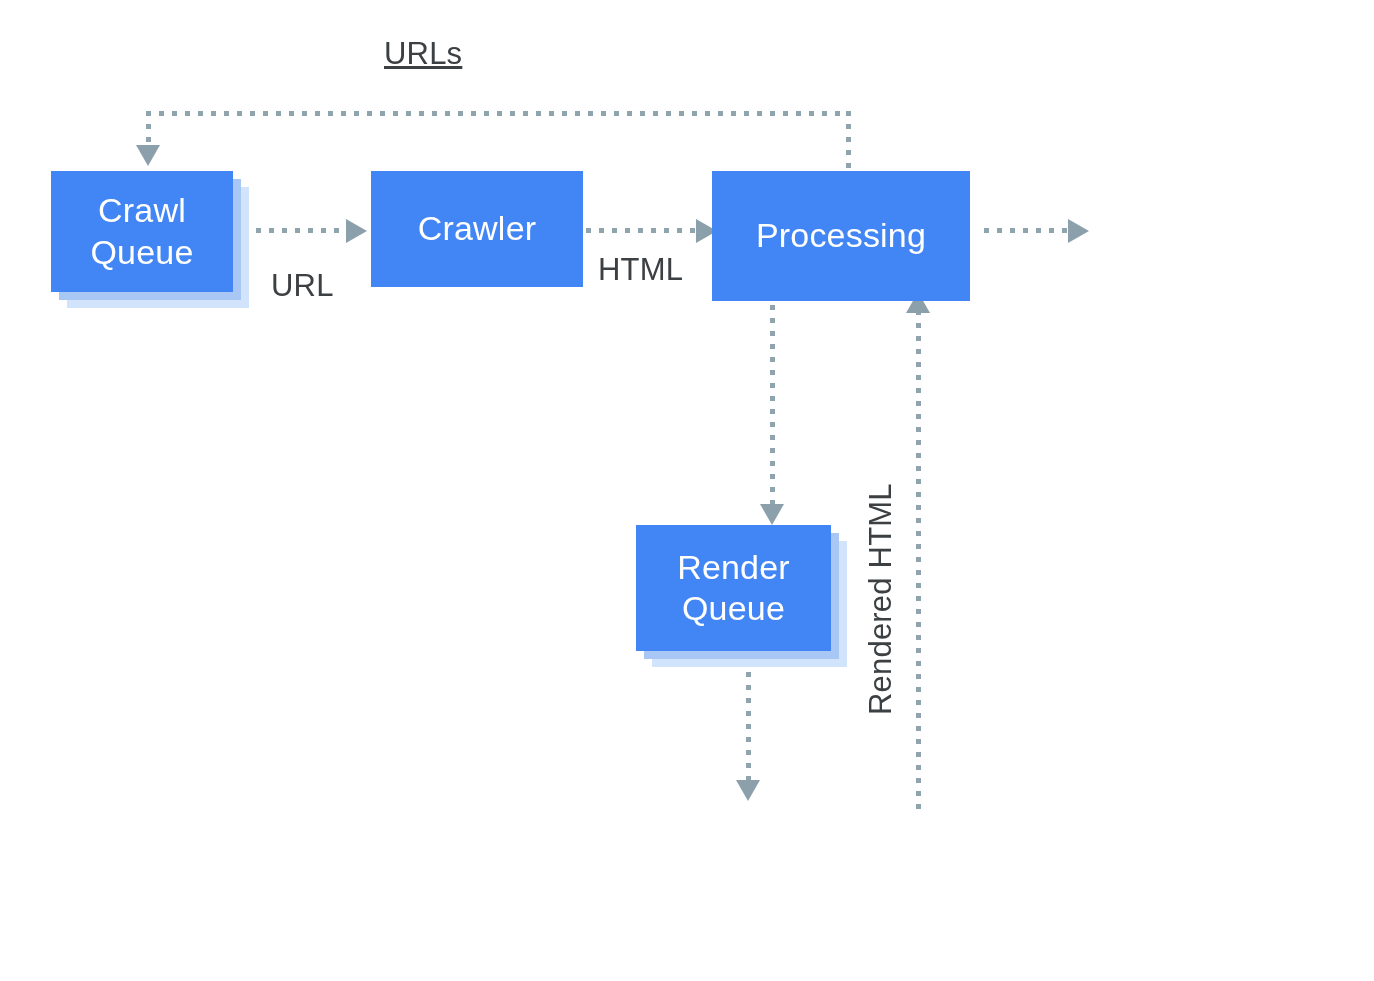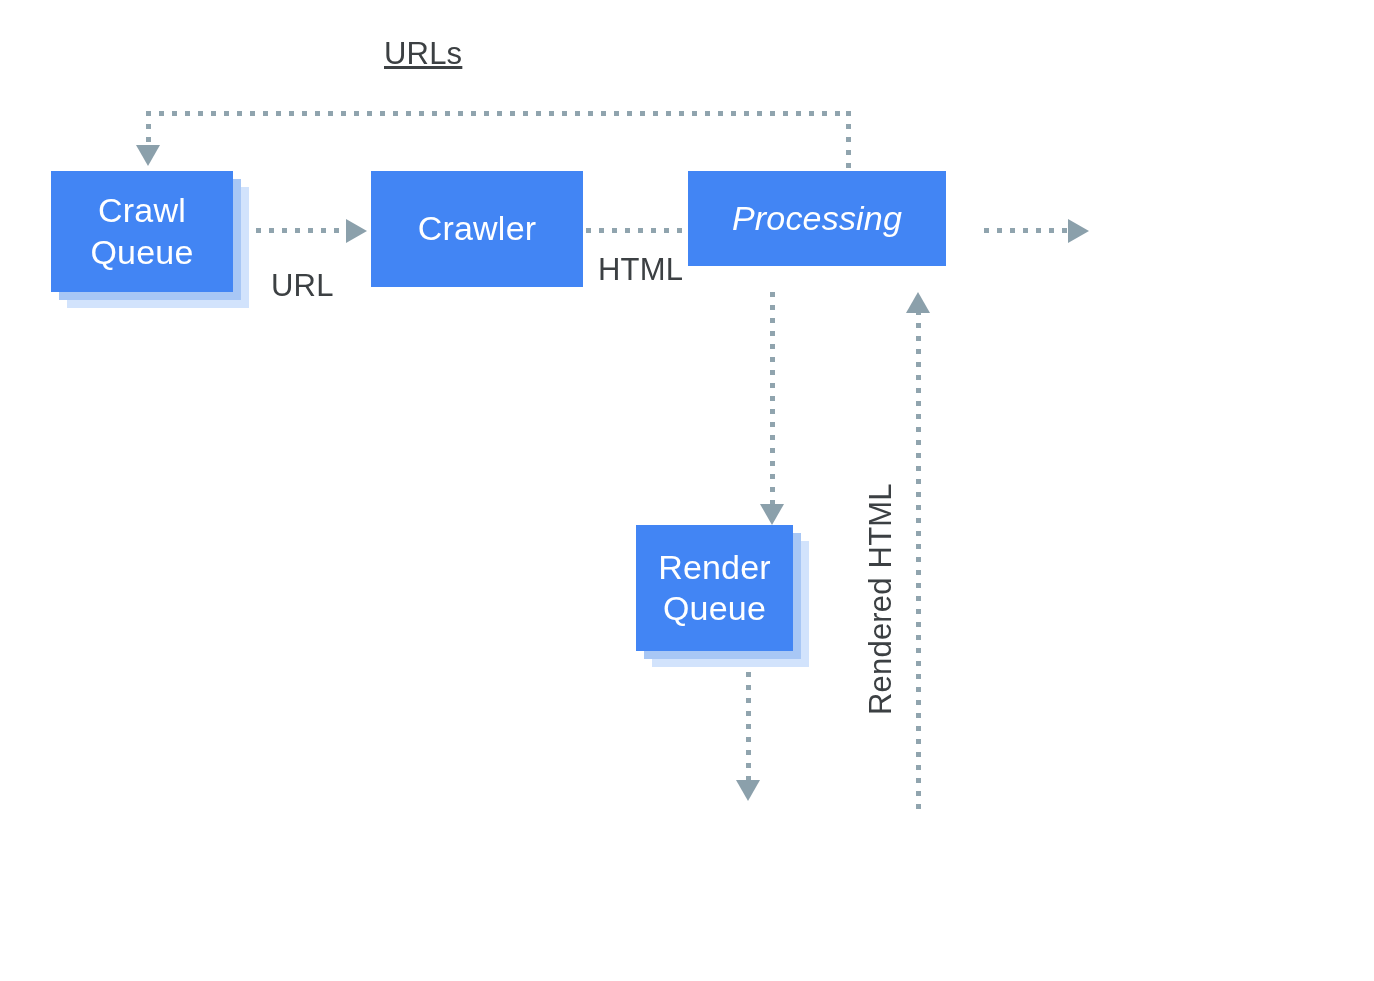--- a/index.html
+++ b/index.html
@@ -147,27 +147,27 @@
     <div class="layer front"></div>
     <div class="node-label">Crawl
 Queue</div>
   </div>
 
   <div class="node" style="left:371px; top:171px; width:212px; height:116px;padding-left:8px;">
     <div class="layer front"></div>
     <div class="node-label">Crawler</div>
   </div>
 
-  <div class="node" style="left:688px; top:171px; width:258px; height:95px;font-style:italic;">
+  <div class="node" style="left:712px; top:171px; width:258px; height:130px;">
     <div class="layer front"></div>
     <div class="node-label">Processing</div>
   </div>
 
 
-  <div class="node" style="left:636px; top:525px; width:157px; height:126px;padding-left:47px;">
+  <div class="node" style="left:636px; top:525px; width:195px; height:126px;padding-left:47px;">
     <div class="layer back2"></div>
     <div class="layer back1"></div>
     <div class="layer front"></div>
     <div class="node-label">Render
 Queue</div>
   </div>
 
 
 </div>
 

